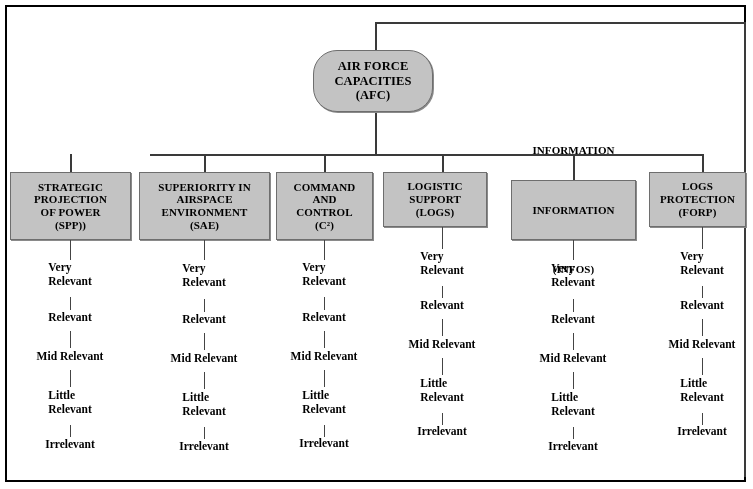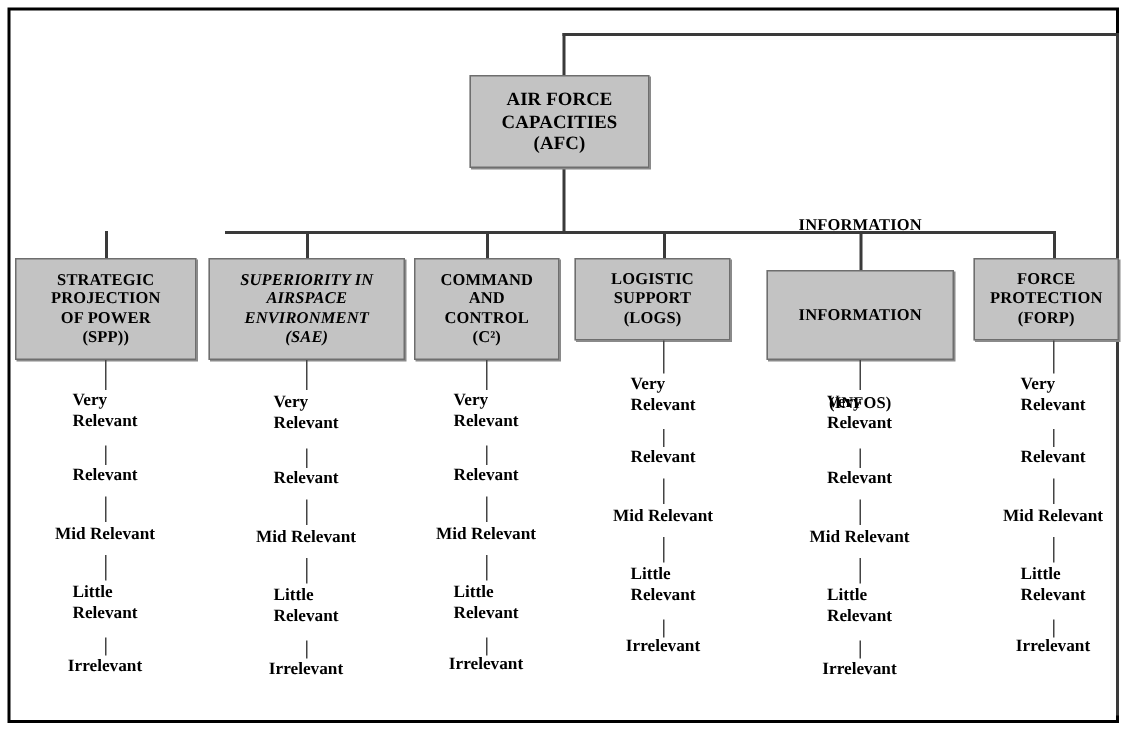--- a/index.html
+++ b/index.html
@@ -64,27 +64,28 @@
     display: block;
     line-height: 1.16;
     white-space: nowrap;
   }
   #node-afc {
     left: 313px;
     top: 50px;
     width: 120px;
     height: 62px;
     font-size: 12.5px;
+    border-radius: 24px;
   }
   .cat {
     font-size: 11px;
     justify-content: center;
   }
   #node-spp   { left: 10px;  top: 172px; width: 121px; height: 68px; }
-  #node-sae   { left: 139px; top: 172px; width: 131px; height: 68px; font-style: italic; }
+  #node-sae   { left: 139px; top: 172px; width: 131px; height: 68px; }
   #node-c2    { left: 276px; top: 172px; width: 97px;  height: 68px; }
   #node-logs  { left: 383px; top: 172px; width: 104px; height: 55px; }
   #node-infos { left: 511px; top: 180px; width: 125px; height: 60px; gap: 47px; }
   #node-forp  { left: 649px; top: 172px; width: 97px;  height: 55px; }
 
   
   .leaf {
     position: absolute;
     font-size: 11.5px;
     font-weight: bold;
@@ -149,21 +150,21 @@
     <span class="ln">(LOGS)</span>
   </div>
 
   <div class="node cat" id="node-infos">
     <span class="ln">INFORMATION</span>
     <span class="ln">INFORMATION</span>
     <span class="ln">(INFOS)</span>
   </div>
 
   <div class="node cat" id="node-forp">
-    <span class="ln">FORCE</span>
+    <span class="ln">LOGS</span>
     <span class="ln">PROTECTION</span>
     <span class="ln">(FORP)</span>
   </div>
 
   <div class="leafline" style="left:70px; top:240px; height:20px;"></div>
   <div class="leaf" style="left:70px; top:261px;">
     <span class="ln">Very</span>
     <span class="ln">Relevant</span>
   </div>
   <div class="leafline" style="left:70px; top:297px; height:13px;"></div>

